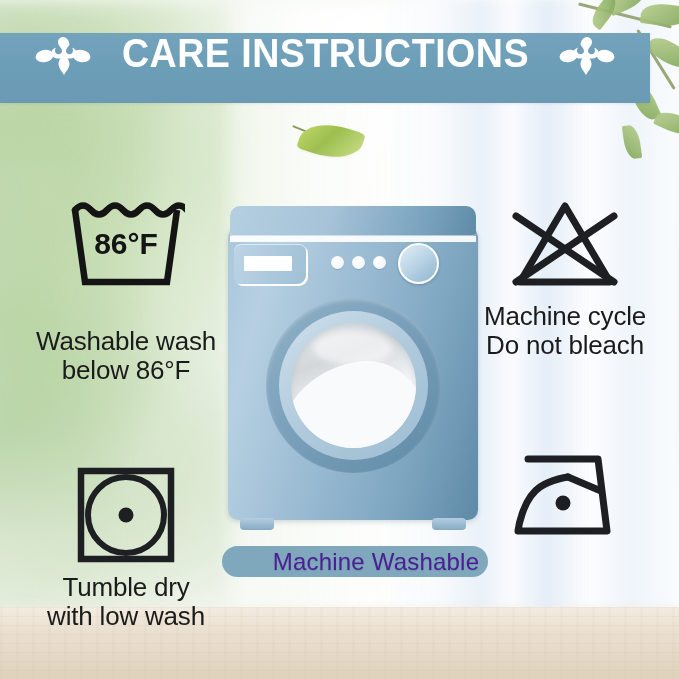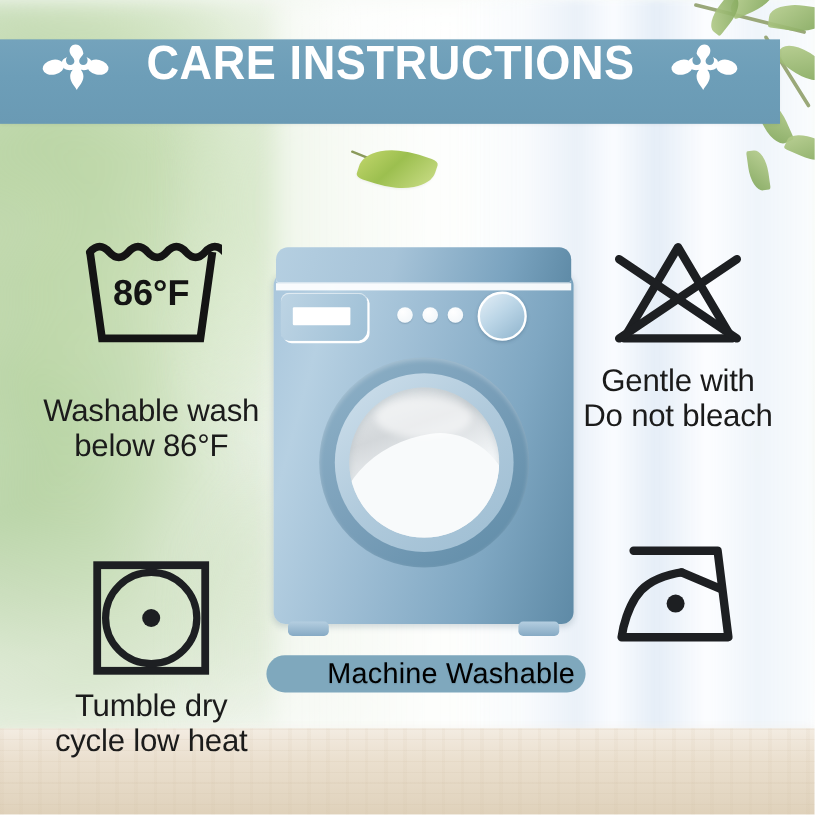--- a/index.html
+++ b/index.html
@@ -155,21 +155,21 @@
     background:rgba(255,255,255,.55);filter:blur(3px);}
   .foot{position:absolute;width:34px;height:12px;border-radius:4px;
     background:linear-gradient(to bottom,#b4cee0,#86aac4);}
   .foot.l{left:12px;top:312px;}
   .foot.r{left:204px;top:312px;}
 
   .badge{position:absolute;left:222px;top:546px;width:266px;height:31px;
     border-radius:16px;
     background:#7fa8bd;
     display:flex;align-items:center;justify-content:center;}
-  .badge-text{color:#000000;font-size:24px;letter-spacing:.2px;line-height:1;
+  .badge-text{color:#4c1d95;font-size:24px;letter-spacing:.2px;line-height:1;
     text-shadow:0 1px 1px rgba(60,90,110,.25);margin-left:42px;}
 </style>
 </head>
 <body>
 
 <div id="stage">
 
   <div class="bg-base"></div>
   <div class="bg-green-left"></div>
   <div class="bg-green-mid"></div>
@@ -232,36 +232,36 @@
 
   <div class="cell" id="cell-bleach">
     <div class="sym">
       <svg width="118" height="96" viewBox="0 0 118 96" aria-hidden="true">
         <path d="M59 10 L104 86 H14 Z" fill="none" stroke="#1d1f22" stroke-width="7" stroke-linejoin="round"></path>
         <line x1="10" y1="20" x2="108" y2="86" stroke="#1d1f22" stroke-width="7" stroke-linecap="round"></line>
         <line x1="108" y1="20" x2="10" y2="86" stroke="#1d1f22" stroke-width="7" stroke-linecap="round"></line>
       </svg>
     </div>
     <div class="caption">
-      <span>Gentle with</span>
+      <span>Machine cycle</span>
       <span class="l2">Do not bleach</span>
     </div>
   </div>
 
   <div class="cell" id="cell-dry">
     <div class="sym">
       <svg width="118" height="96" viewBox="0 0 118 96" aria-hidden="true">
         <rect x="14" y="4" width="90" height="88" fill="none" stroke="#1d1f22" stroke-width="6.5"></rect>
         <circle cx="59" cy="48" r="38" fill="none" stroke="#1d1f22" stroke-width="6"></circle>
         <circle cx="59" cy="48" r="7.5" fill="#1d1f22"></circle>
       </svg>
     </div>
     <div class="caption">
       <span>Tumble dry</span>
-      <span class="l2">cycle low heat</span>
+      <span class="l2">with low wash</span>
     </div>
   </div>
 
   <div class="cell" id="cell-iron">
     <div class="sym">
       <svg width="118" height="96" viewBox="0 0 118 96" aria-hidden="true">
         <path d="M22 12 H92 L101 84 H12 C12 84 16 52 34 40 C46 32 62 30 62 30" fill="none" stroke="#1d1f22" stroke-width="7" stroke-linejoin="round" stroke-linecap="round"></path>
         <path d="M62 30 L95 44" fill="none" stroke="#1d1f22" stroke-width="7" stroke-linecap="round"></path>
         <circle cx="57" cy="56" r="7.5" fill="#1d1f22"></circle>
       </svg>

